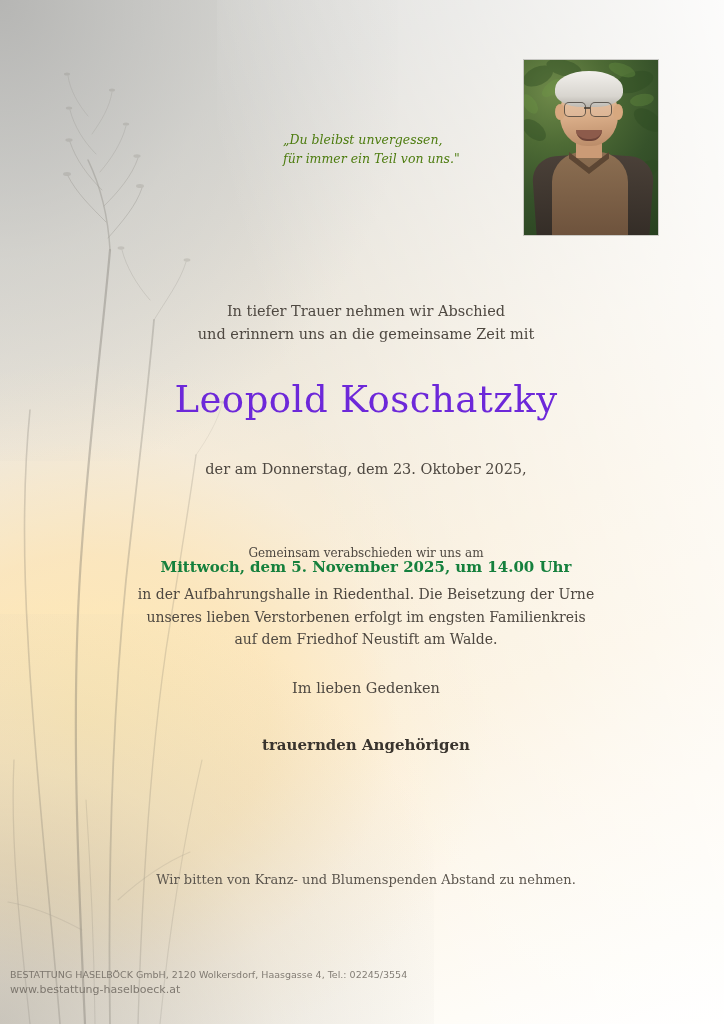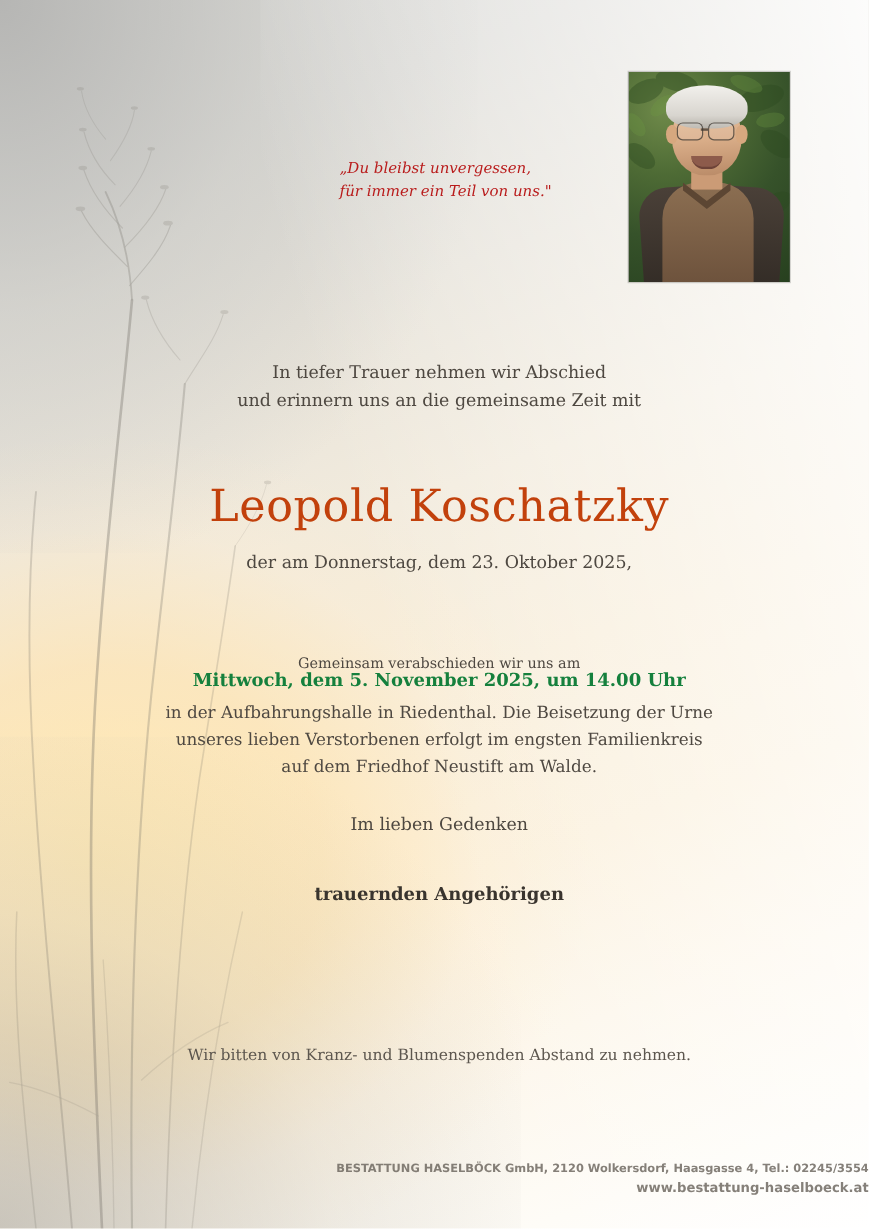--- a/index.html
+++ b/index.html
@@ -162,39 +162,39 @@
   .quote {
     position: absolute;
     left: 283px;
     top: 130px;
     width: 300px;
     text-align: left;
     font-family: "DejaVu Serif", serif;
     font-style: italic;
     font-size: 12.5px;
     line-height: 1.55;
-    color: #b91c1c;
+    color: #4d7c0f;
   }
   .block {
     position: absolute;
     width: 520px;
     left: 106px;
     text-align: center;
     color: #4e4841;
   }
   .lead {
     top: 300px;
     font-size: 14.5px;
     line-height: 1.6;
   }
   .name {
-    top: 400px;
+    top: 378px;
     font-size: 37px;
     letter-spacing: 0.5px;
-    color: #c2410c;
+    color: #6d28d9;
     font-family: "DejaVu Serif", serif;
   }
   .dates {
     top: 458px;
     font-size: 14.5px;
     line-height: 1.6;
   }
   .farewell-intro {
     top: 533px;
     font-size: 12px;
@@ -226,27 +226,26 @@
   .request {
     top: 872px;
     font-size: 13px;
     color: #5c564e;
   }
   .footer {
     position: absolute;
     left: 10px;
     right: 0;
     top: 968px;
-    text-align: right;
+    text-align: left;
     font-family: "DejaVu Sans", sans-serif;
     font-size: 9.5px;
     line-height: 1.5;
     color: #6b655d;
     opacity: 0.82;
-    font-weight: bold;
   }
   .footer .line2 { font-size: 11px; }
 </style>
 </head>
 <body>
 
 <div class="card">
 
   <div class="bg-base"></div>
   <div class="bg-top-left"></div>

